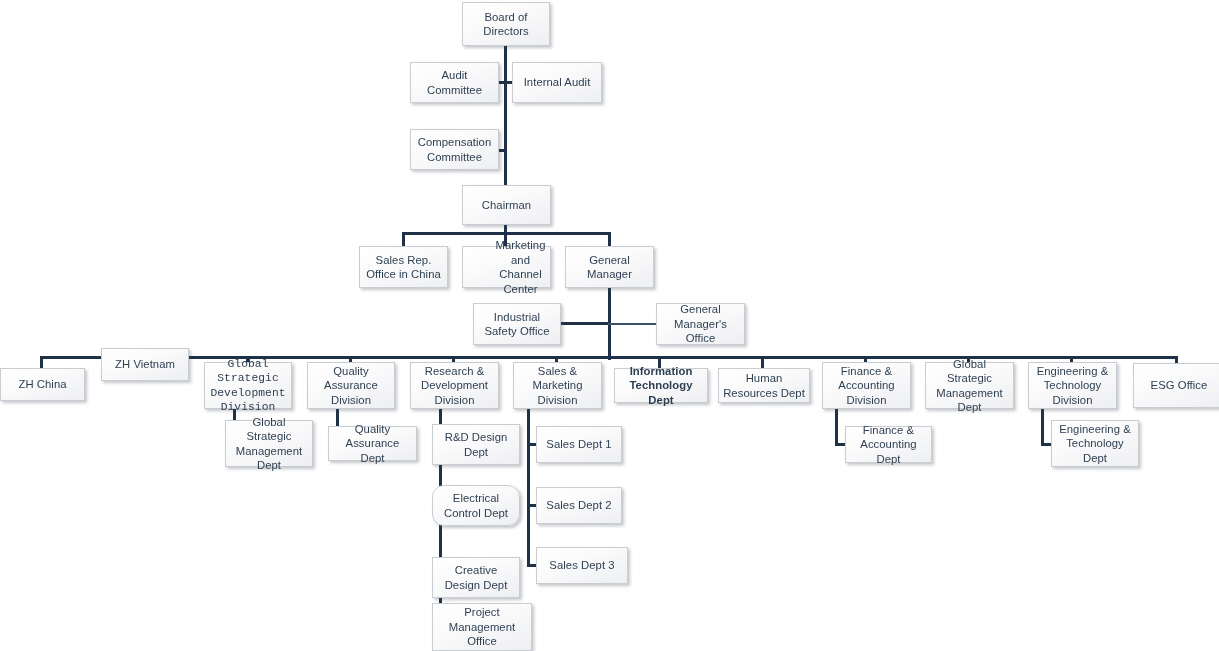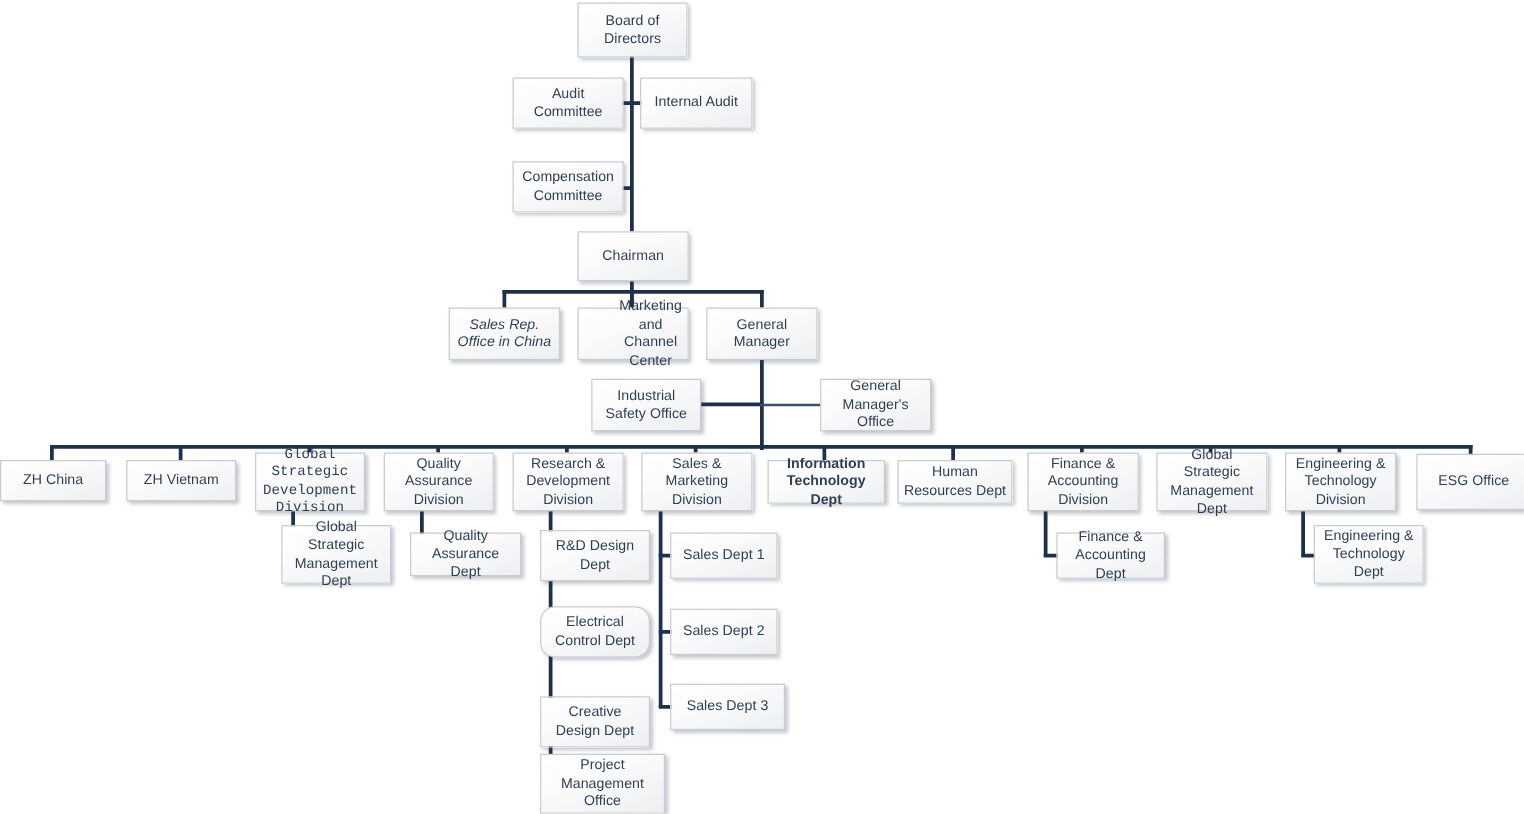--- a/index.html
+++ b/index.html
@@ -124,21 +124,21 @@
     </div>
 
   <div class="node" style="left:410px; top:129px; width:89px; height:41px;">
       <span>Compensation Committee</span>
     </div>
 
   <div class="node" style="left:462px; top:185px; width:89px; height:40px;">
       <span>Chairman</span>
     </div>
 
-  <div class="node" style="left:359px; top:246px; width:89px; height:42px;font-style:italic;">
+  <div class="node" style="left:359px; top:246px; width:89px; height:42px;">
       <span>Sales Rep. Office in China</span>
     </div>
 
   <div class="node" style="left:462px; top:246px; width:89px; height:42px;padding-left:31px;">
       <span>Marketing and Channel  Center</span>
     </div>
 
   <div class="node" style="left:565px; top:246px; width:89px; height:42px;">
       <span>General Manager</span>
     </div>
@@ -148,21 +148,21 @@
     </div>
 
   <div class="node" style="left:656px; top:303px; width:89px; height:42px;">
       <span>General Manager's Office</span>
     </div>
 
   <div class="node" style="left:0px; top:368px; width:85px; height:33px;">
       <span>ZH China</span>
     </div>
 
-  <div class="node" style="left:101px; top:368px; width:88px; height:33px;align-items:center;">
+  <div class="node" style="left:101px; top:348px; width:88px; height:33px;align-items:center;">
       <span>ZH Vietnam</span>
     </div>
 
   <div class="node" style="left:204px; top:362px; width:88px; height:47px;font-family:Liberation Mono, monospace;">
       <span>Global Strategic Development Division</span>
     </div>
 
   <div class="node" style="left:307px; top:362px; width:88px; height:47px;">
       <span>Quality Assurance Division</span>
     </div>

